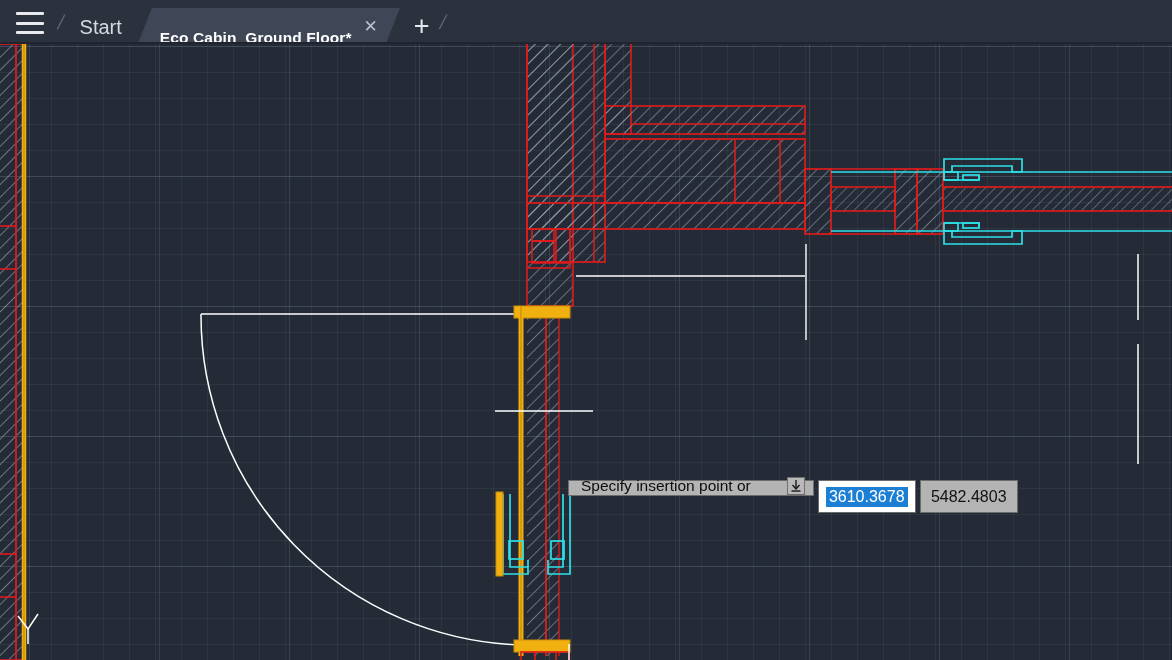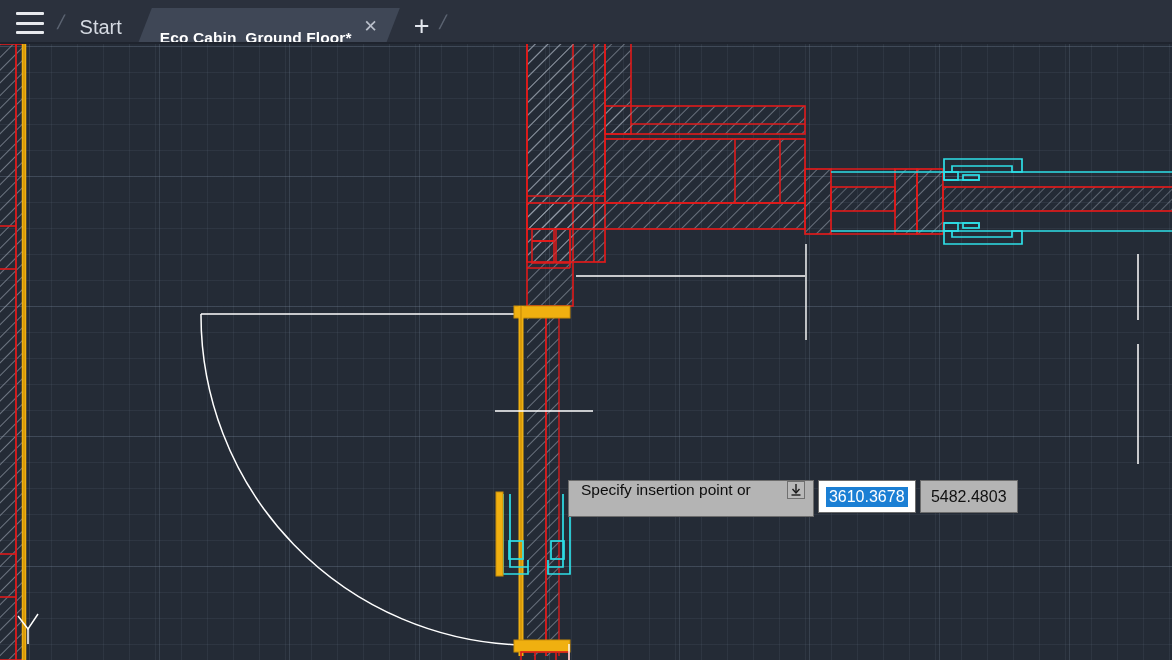--- a/index.html
+++ b/index.html
@@ -79,23 +79,23 @@
   #drawing{ position:absolute; inset:0; }
 
   
   #dyninput{
     position:absolute; left:568px; top:436px;
     display:flex; align-items:stretch; gap:4px;
     z-index:30;
     font-family:"Liberation Sans", sans-serif;
   }
   .dyn-prompt{
-    display:flex; align-items:flex-start; gap:10px;
+    display:flex; align-items:flex-end; gap:10px;
     background:#b4b4b4; border:1px solid #6c6c6c;
-    padding:0 8px 0 12px; height:37px;
+    padding:0 8px 0 12px; height:16px;
     color:#0d0d0d; font-size:15.5px; white-space:nowrap;
   }
   .dyn-prompt .txt{ padding-right:26px; }
   .dyn-arrowbox{
     width:18px; height:18px; border:1px solid #707070;
     background:#b9b9b9;
     display:flex; align-items:center; justify-content:center;
     position:relative;
   }
   .dyn-arrowbox svg{ display:block; }

